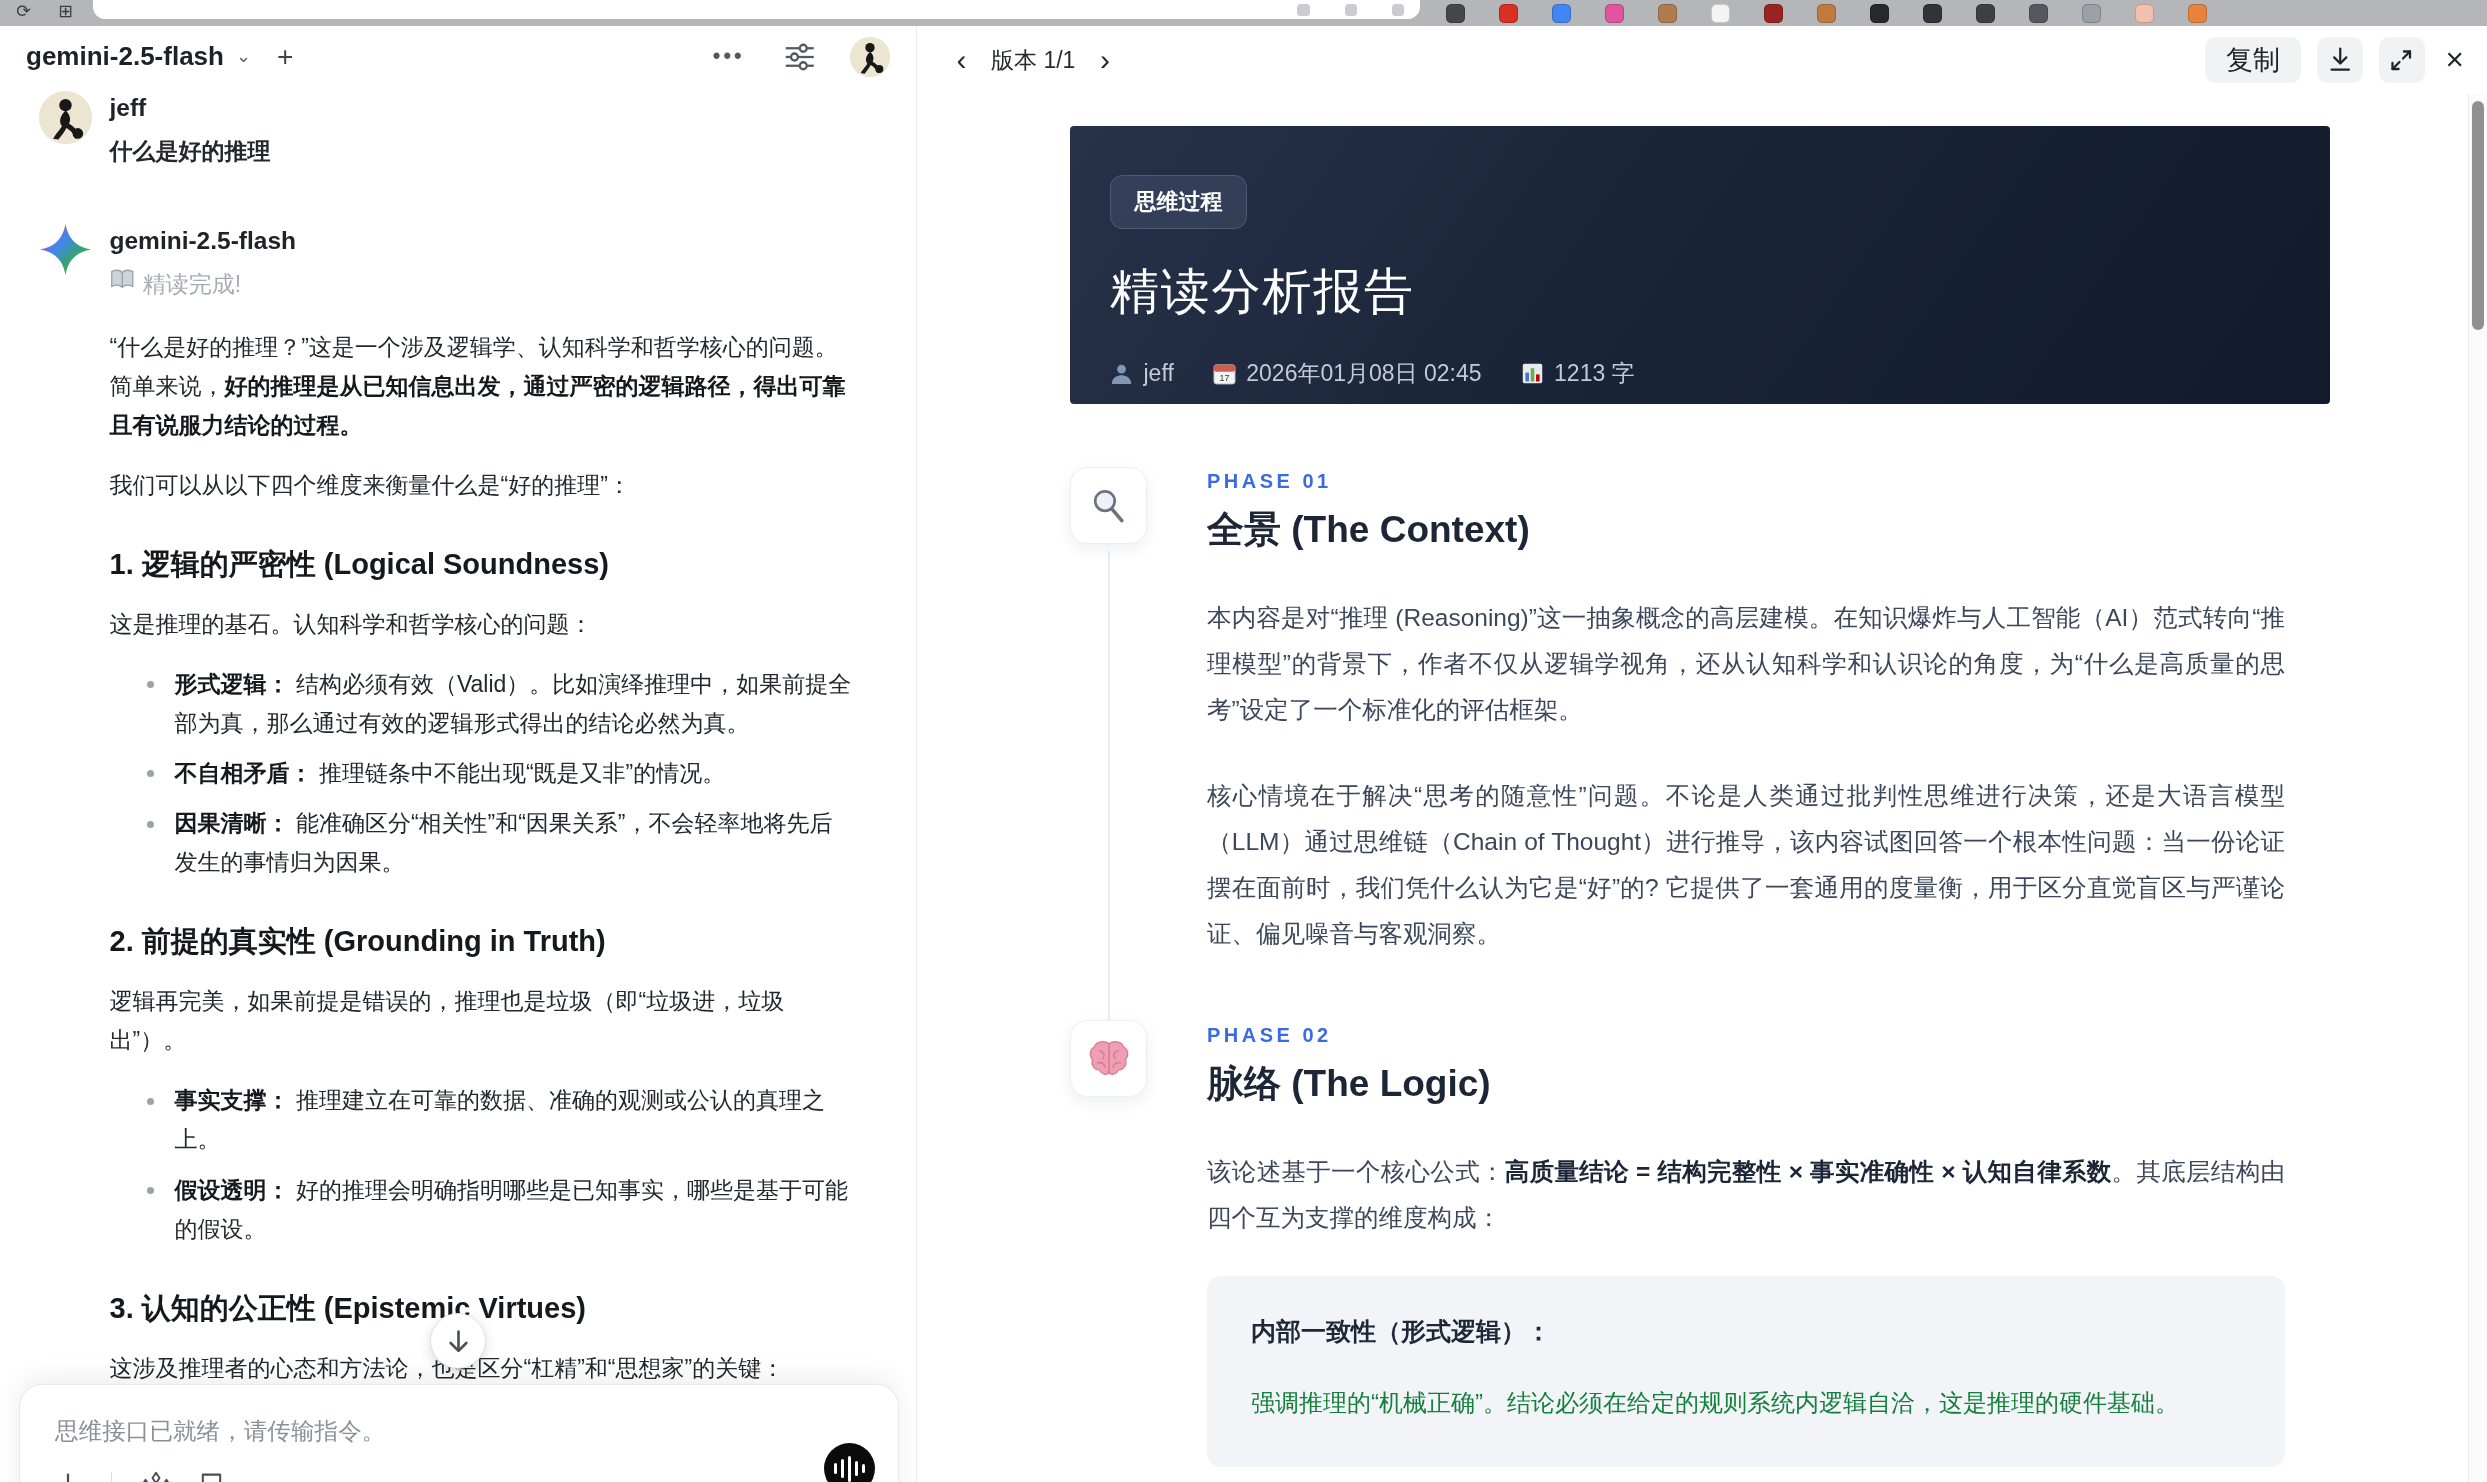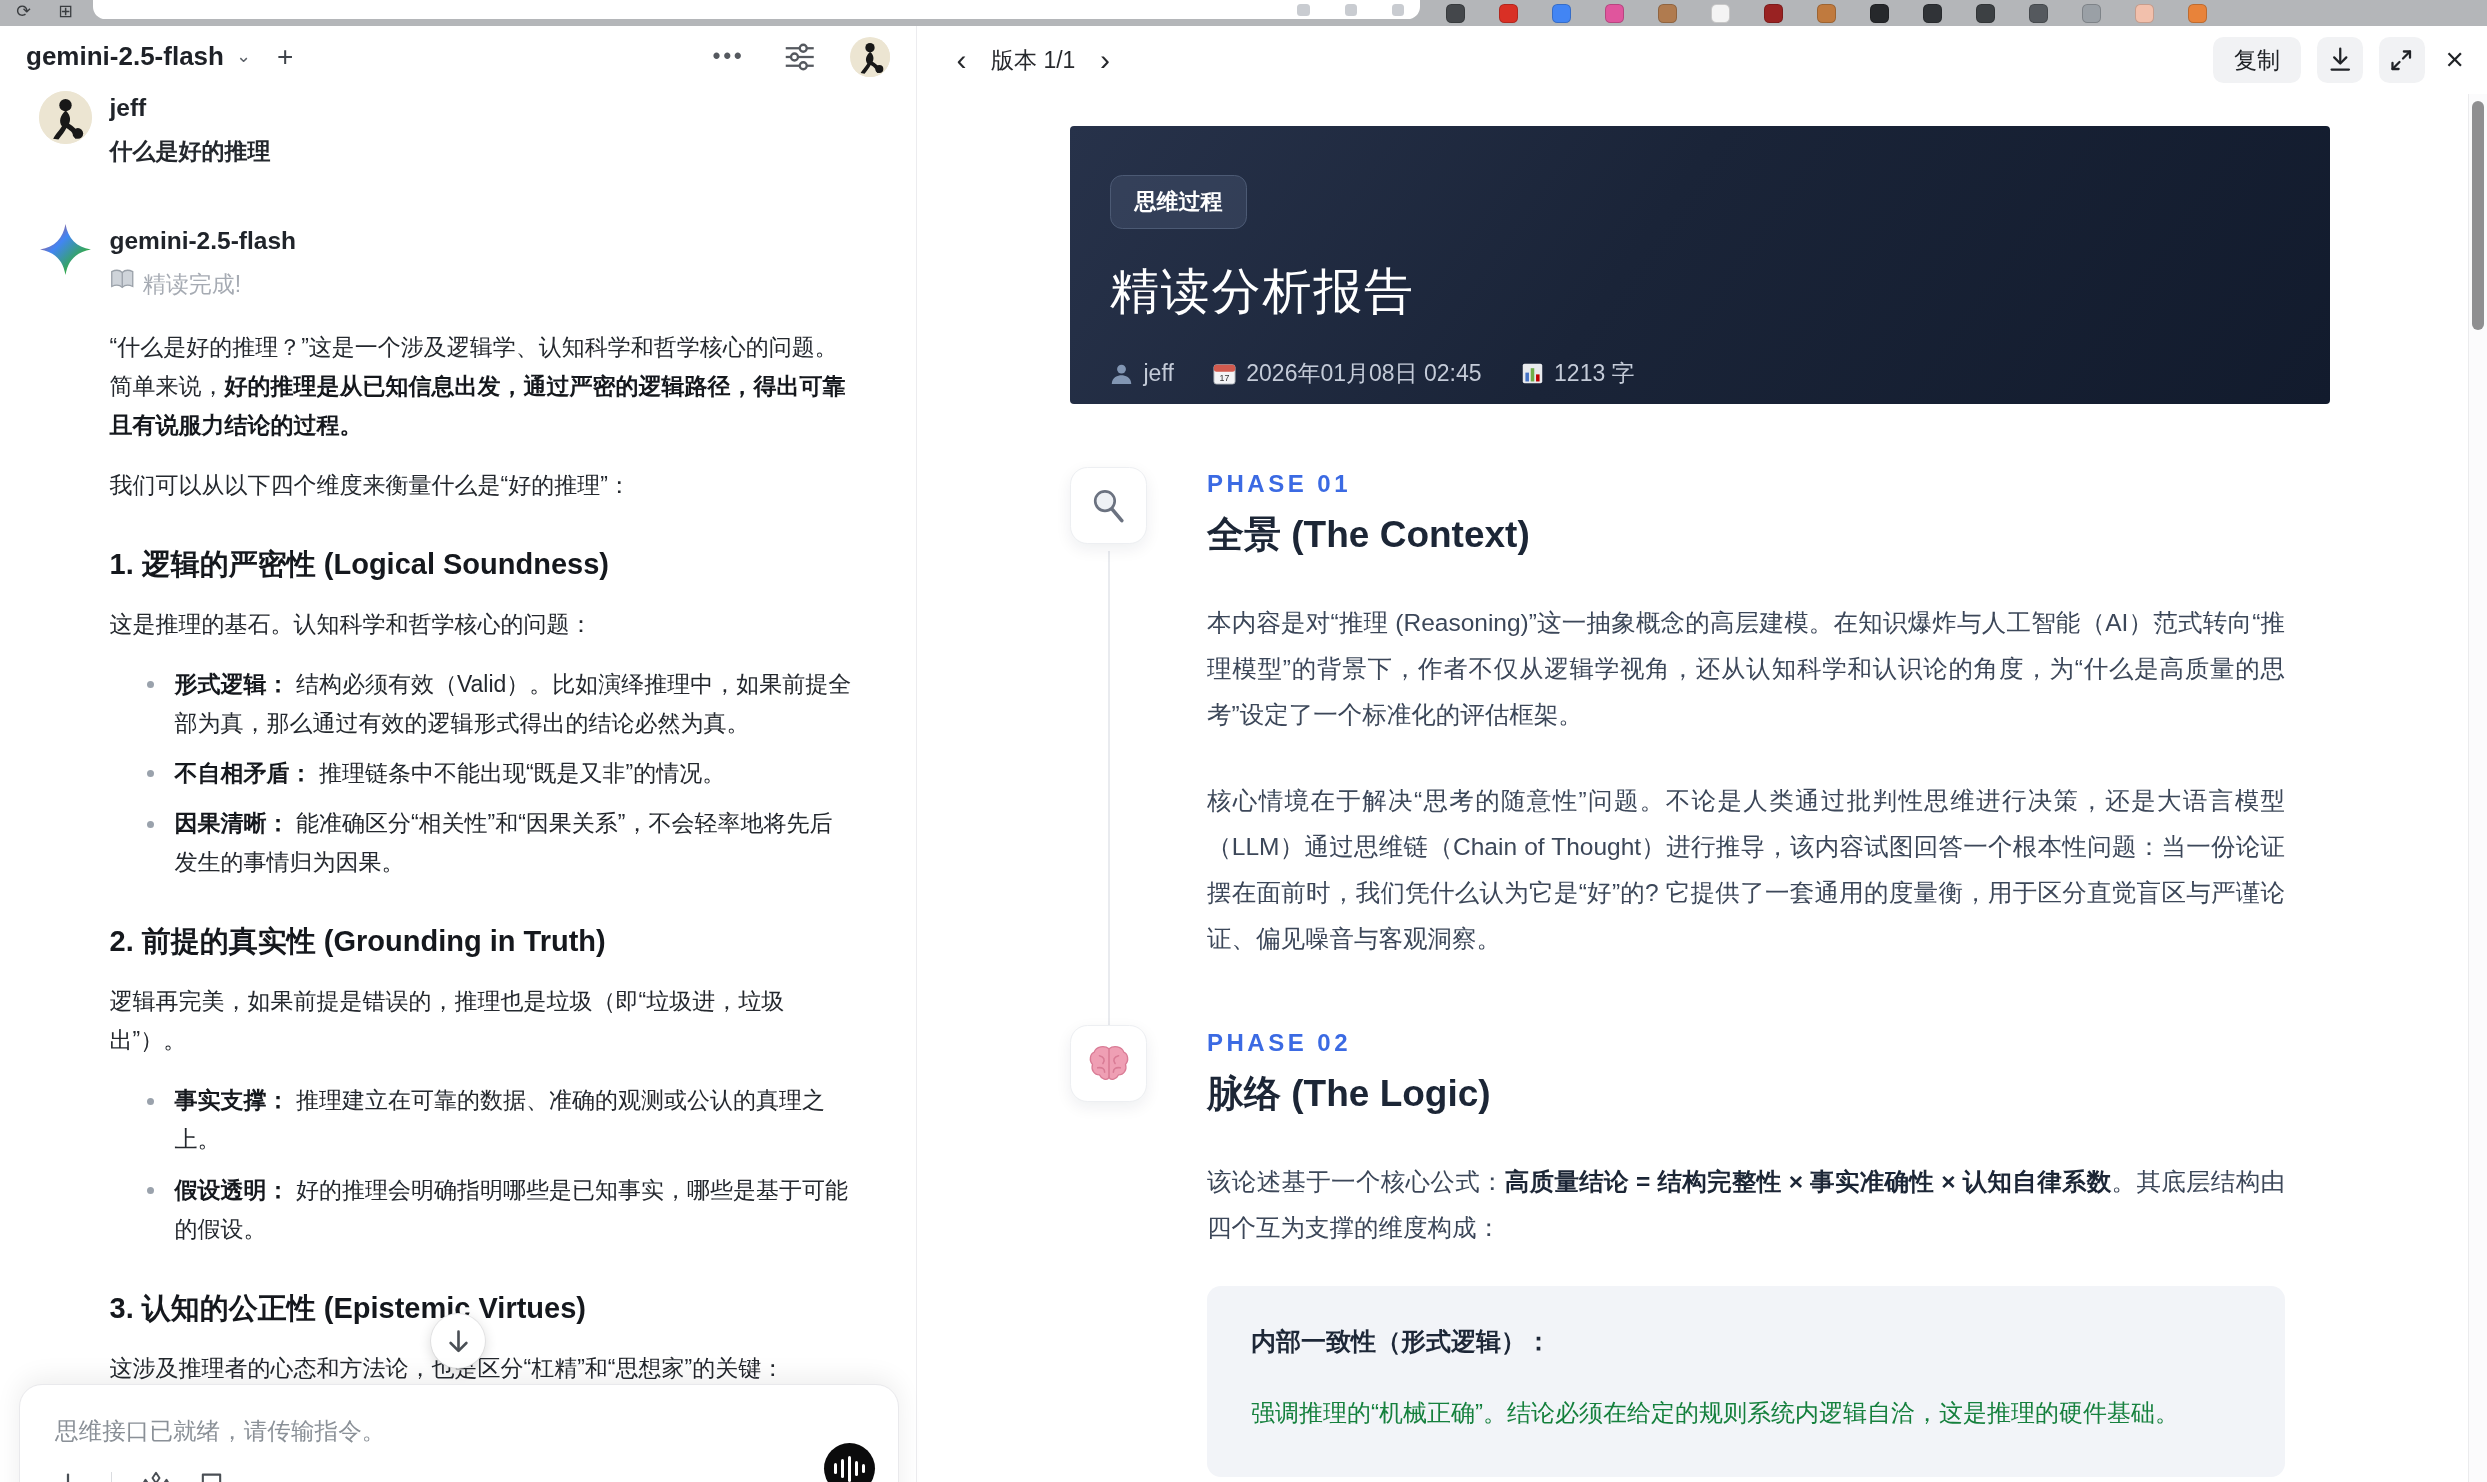--- a/index.html
+++ b/index.html
@@ -60,42 +60,42 @@
   .voice-btn { position:absolute; right:23px; top:58px; width:51px; height:51px; border-radius:50%; background:#0b0b0c;
     display:flex; align-items:center; justify-content:center; gap:3.5px; }
   .voice-btn i { display:block; width:3.5px; border-radius:1.8px; background:#fff; }
 
   
   .panel { position:absolute; left:918px; top:0; right:0; bottom:0; background:#fff; }
   .panel-header { position:absolute; left:0; top:0; right:0; height:68px; display:flex; align-items:center; padding:0 23px 0 35px; background:#fff; z-index:5; }
   .ver-nav { display:flex; align-items:center; gap:21px; font-size:23px; color:#27292d; }
   .ver-arrow { font-size:30px; color:#27292d; line-height:1; padding:0 3.5px; }
   .panel-header .spacer { flex:1; }
-  .pill-btn { height:46px; padding:0 21px; border-radius:10.5px; background:#f1f2f4; font-size:23px; color:#202327;
+  .pill-btn { height:46px; padding:0 21px; border-radius:10.5px; background:#f1f2f4; font-size:27px; color:#202327;
     display:flex; align-items:center; margin-left:15.8px; }
   .sq-btn { width:46px; height:46px; border-radius:10.5px; background:#f1f2f4; display:flex; align-items:center; justify-content:center; margin-left:15.8px; }
   .x-btn { font-size:31.5px; color:#202327; margin-left:21px; line-height:1; }
 
   .panel-scroll { position:absolute; left:0; top:68px; right:19px; bottom:0; overflow:hidden; padding:31.5px 0 0 152px; }
   .gutter { position:absolute; right:0; top:68px; width:19px; bottom:0; border-left:0.9px solid #ebebed; background:#fbfbfc; }
   .thumb { position:absolute; right:3.5px; top:75px; width:11.4px; height:229px; border-radius:6.1px; background:#8f8f91; }
 
   .hero { width:1260px; height:278px; border-radius:4px; background:linear-gradient(125deg,#27324a 0%,#1a2438 45%,#121b2d 100%); padding:49px 0 0 40px; }
   .hero-badge { display:inline-block; padding:11.4px 23.6px; border-radius:12.3px; background:rgba(70,84,110,.45);
     border:0.9px solid #4c5a74; color:#fff; font-size:22px; font-weight:700; }
   .hero-title { margin-top:30px; font-size:49px; font-weight:400; color:#fff; letter-spacing:1.8px; }
   .hero-meta { margin-top:33px; display:flex; gap:39px; align-items:center; font-size:23px; color:#c4cbd8; }
   .meta-item { display:flex; align-items:center; gap:10.5px; }
 
   .phase { position:relative; margin-top:63px; width:1260px; }
   .phase-icon { position:absolute; left:0; top:0; width:77px; height:77px; background:#fff; border:0.9px solid #edeff2;
     border-radius:17.5px; box-shadow:0 5.3px 15.8px rgba(20,30,50,.07); display:flex; align-items:center; justify-content:center; z-index:2; }
   .phase.connect::after { content:''; position:absolute; left:38px; top:84px; bottom:-70px; width:1.8px; background:#e9ebef; }
   .phase-body { margin-left:137px; width:1078px; }
-  .phase-tag { font-size:24px; font-weight:800; color:#3b6ae3; letter-spacing:3.5px; padding-top:3.5px; }
+  .phase-tag { font-size:20px; font-weight:800; color:#3b6ae3; letter-spacing:3.5px; padding-top:3.5px; }
   .phase-title { margin-top:12.3px; font-size:37px; font-weight:800; color:#1c2636; }
   .phase-par { margin-top:40px; font-size:24.5px; line-height:46px; color:#3c4759; text-align:justify; }
   .phase-par strong { color:#1c2636; font-weight:800; }
 
   .dim-card { margin-top:35px; background:#f2f4f8; border-radius:14px; padding:39px 44px 42px; }
   .dim-title { font-size:25px; font-weight:800; color:#1d2737; }
   .dim-body { margin-top:33px; font-size:24px; line-height:44px; color:#15803d; }
 
   svg { display:block; }
 </style>

